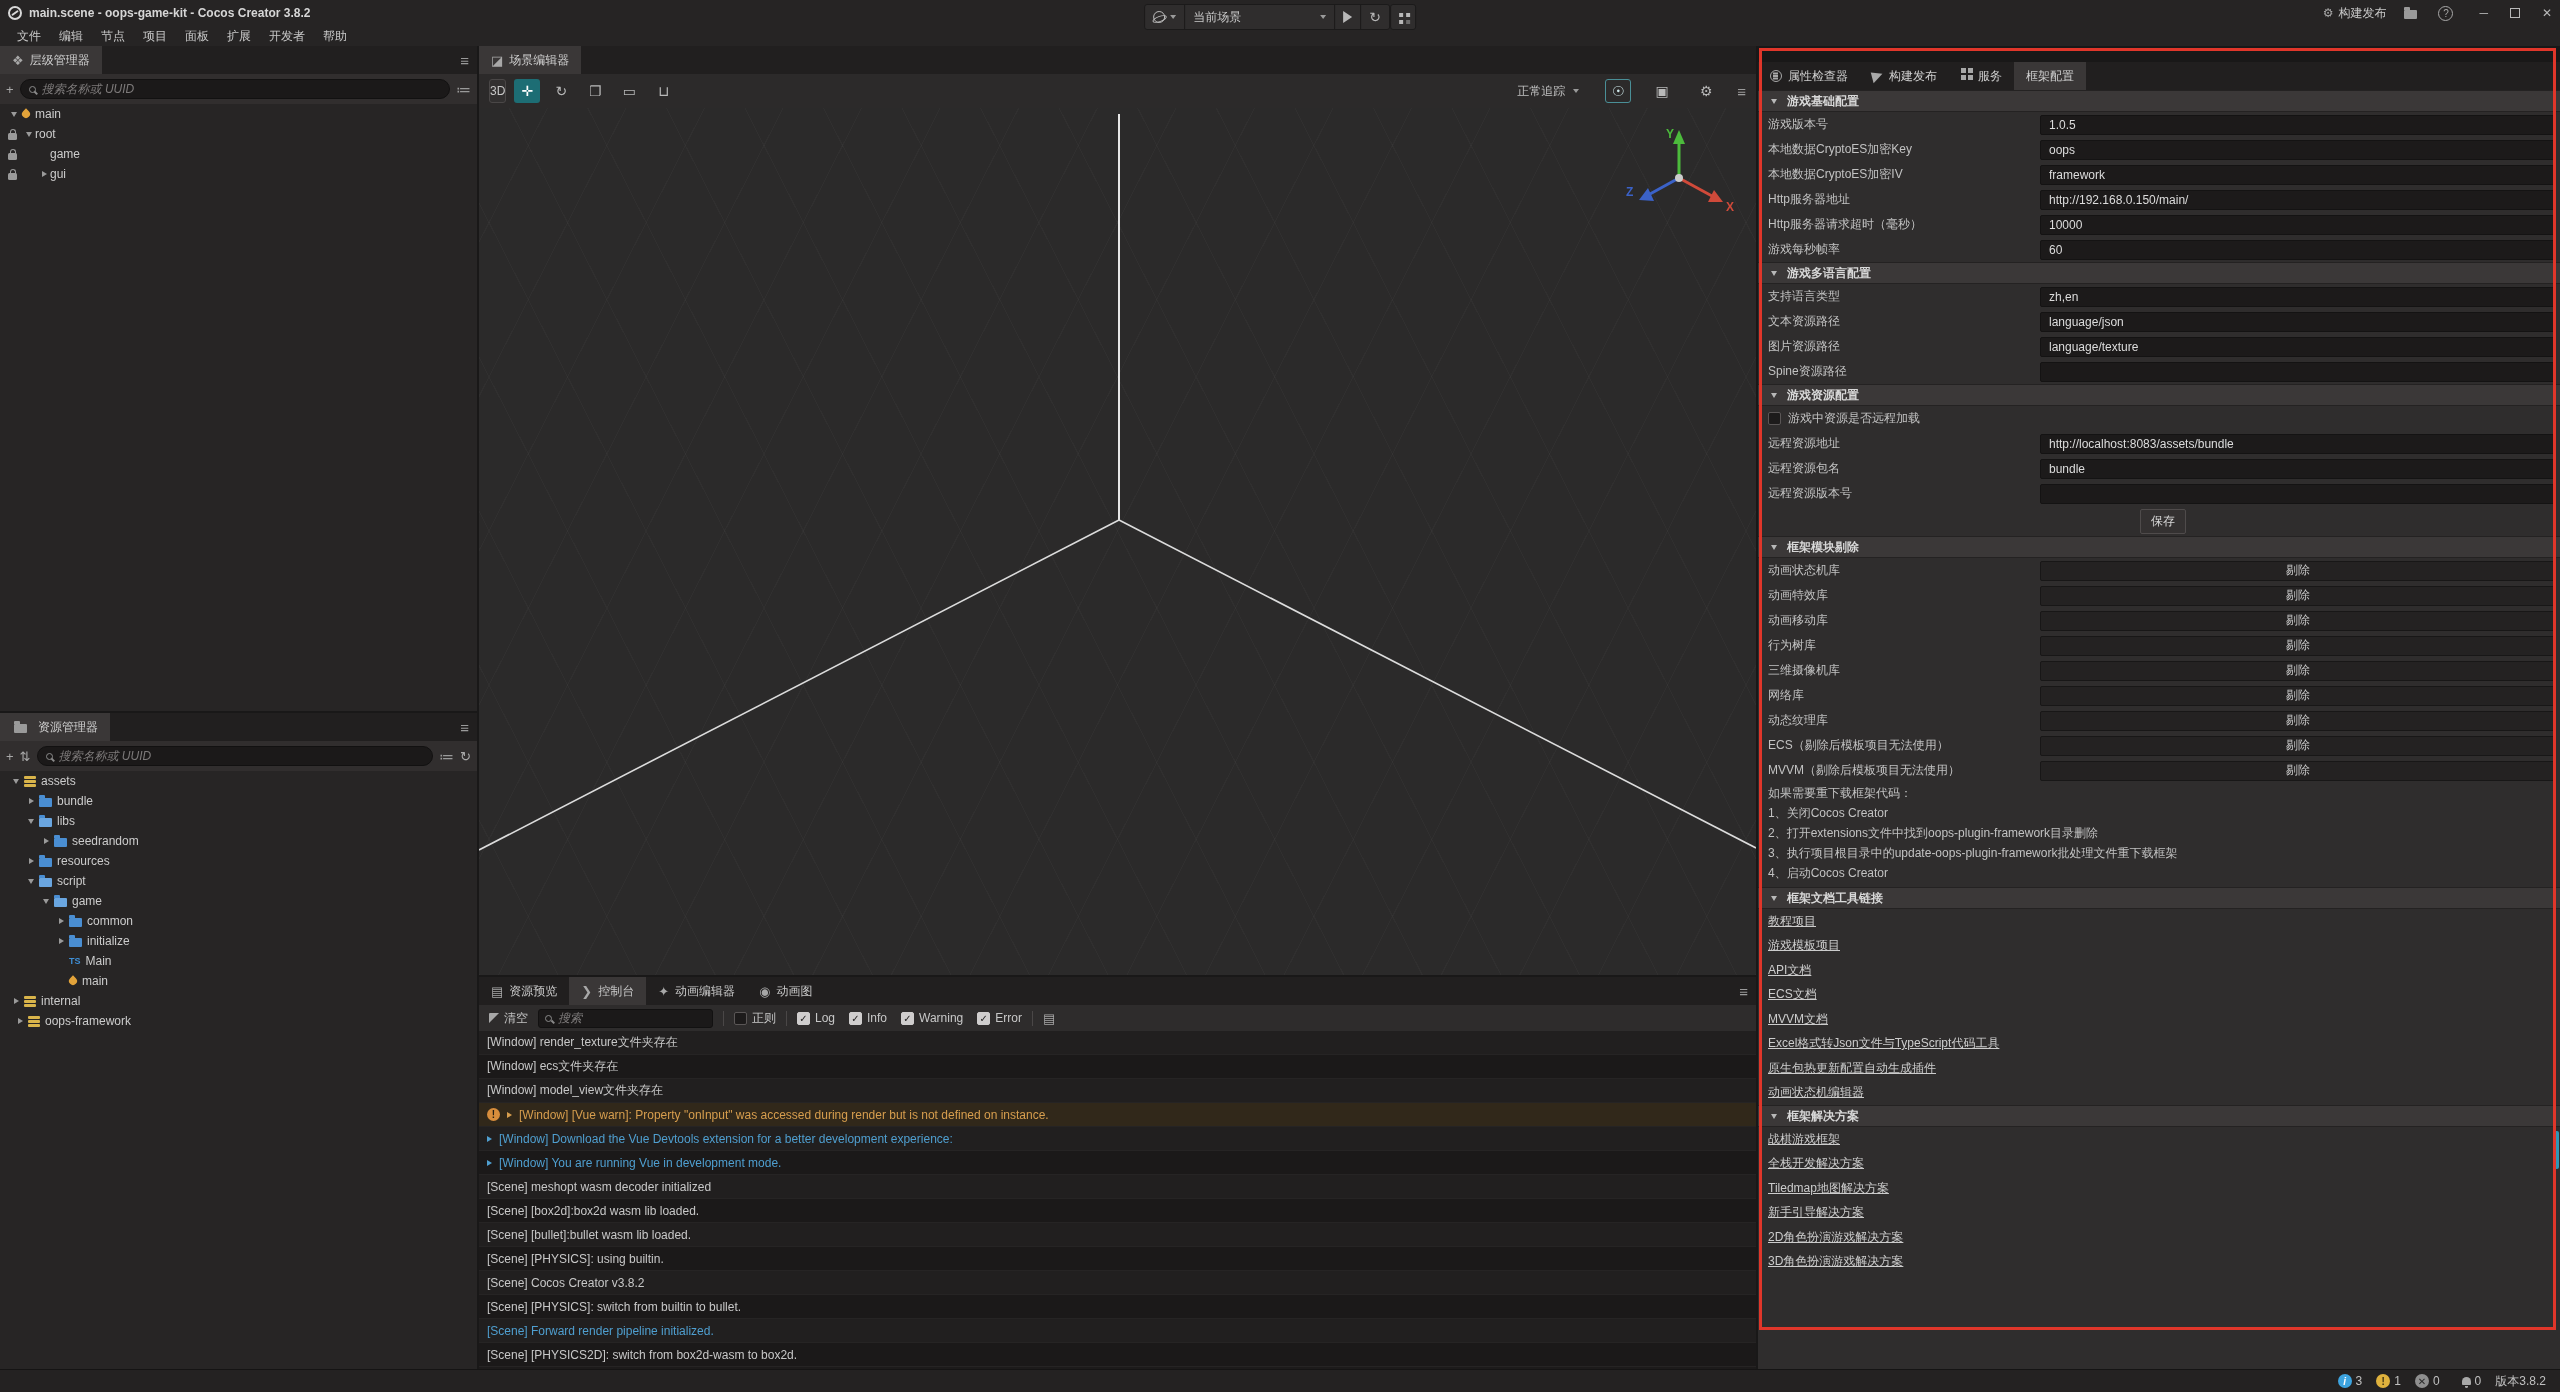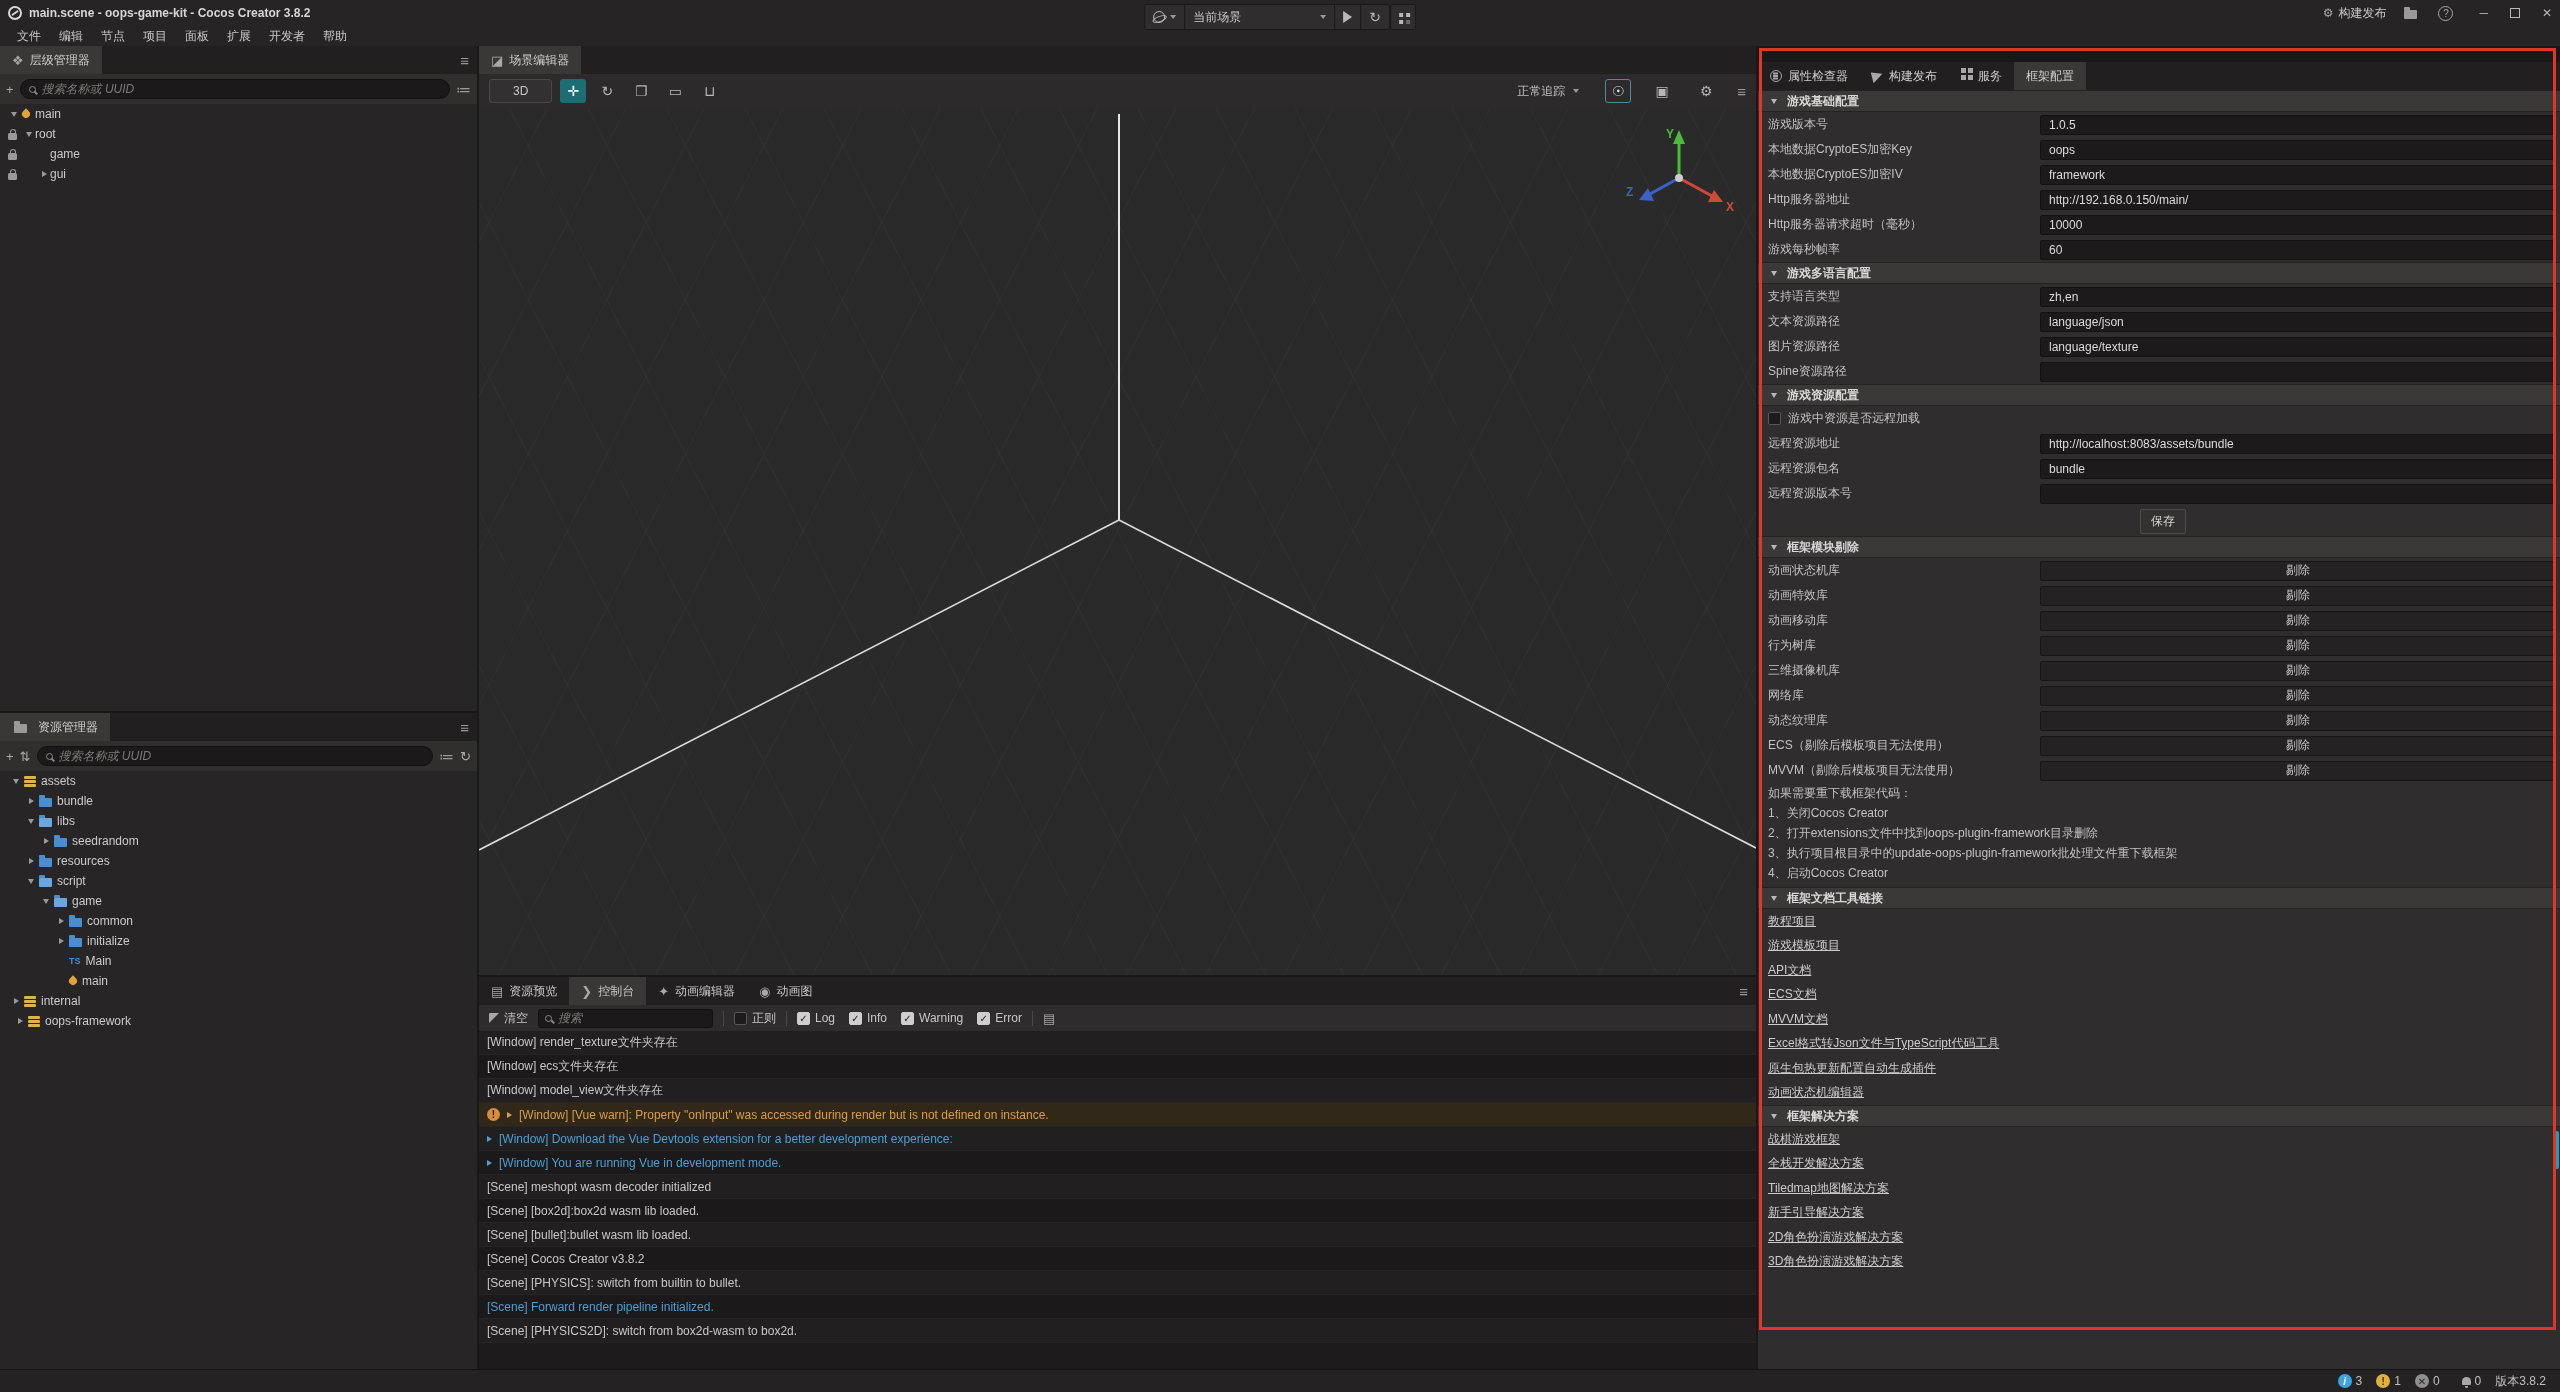--- a/index.html
+++ b/index.html
@@ -94,21 +94,21 @@
 
   
   #hierarchy { left:0; top:46px; width:477px; height:665px; }
   #assets    { left:0; top:713px; width:477px; height:656px; }
   #scene     { left:479px; top:46px; width:1277px; height:929px; }
   #console   { left:479px; top:977px; width:1277px; height:392px; }
   #inspector { left:1758px; top:46px; width:802px; height:1323px; background:#2f2d2d;margin-top:16px; }
 
   
   .scene-toolbar { height:34px; background:#2c2a2a; display:flex; align-items:center; padding:0 10px; gap:8px; }
-  .btn-3d { height:24px; padding:0 23px; border:1px solid #4a4747; border-radius:3px;
+  .btn-3d { height:24px; padding:0 0; border:1px solid #4a4747; border-radius:3px;
     display:flex; align-items:center; color:#c8c8c8; background:#323030; }
   .tool-btn { width:26px; height:24px; border-radius:3px; display:flex; align-items:center;
     justify-content:center; color:#b8b8b8; font-size:14px; }
   .tool-btn.active { background:#1d6d74; color:#fff; }
   .scene-toolbar .right { margin-left:auto; display:flex; align-items:center; gap:18px; }
   .track-dd { display:flex; align-items:center; gap:8px; padding:0 8px; height:22px; color:#c0c0c0; }
   .viewport { position:absolute; left:0; top:62px; right:0; bottom:0; background:#2b2a2a;
     background-image:
       repeating-linear-gradient(63deg, rgba(255,255,255,0.025) 0 1px, transparent 1px 70px),
       repeating-linear-gradient(-63deg, rgba(255,255,255,0.025) 0 1px, transparent 1px 70px);
@@ -548,20 +548,23 @@
       <div class="console-row">
         <span>[Scene] meshopt wasm decoder initialized</span>
       </div>
       <div class="console-row">
         <span>[Scene] [box2d]:box2d wasm lib loaded.</span>
       </div>
       <div class="console-row">
         <span>[Scene] [bullet]:bullet wasm lib loaded.</span>
       </div>
       <div class="console-row">
+        <span>[Scene] [PHYSICS]: using builtin.</span>
+      </div>
+      <div class="console-row">
         <span>[Scene] Cocos Creator v3.8.2</span>
       </div>
       <div class="console-row">
         <span>[Scene] [PHYSICS]: switch from builtin to bullet.</span>
       </div>
       <div class="console-row info">
         <span>[Scene] Forward render pipeline initialized.</span>
       </div>
       <div class="console-row">
         <span>[Scene] [PHYSICS2D]: switch from box2d-wasm to box2d.</span>

